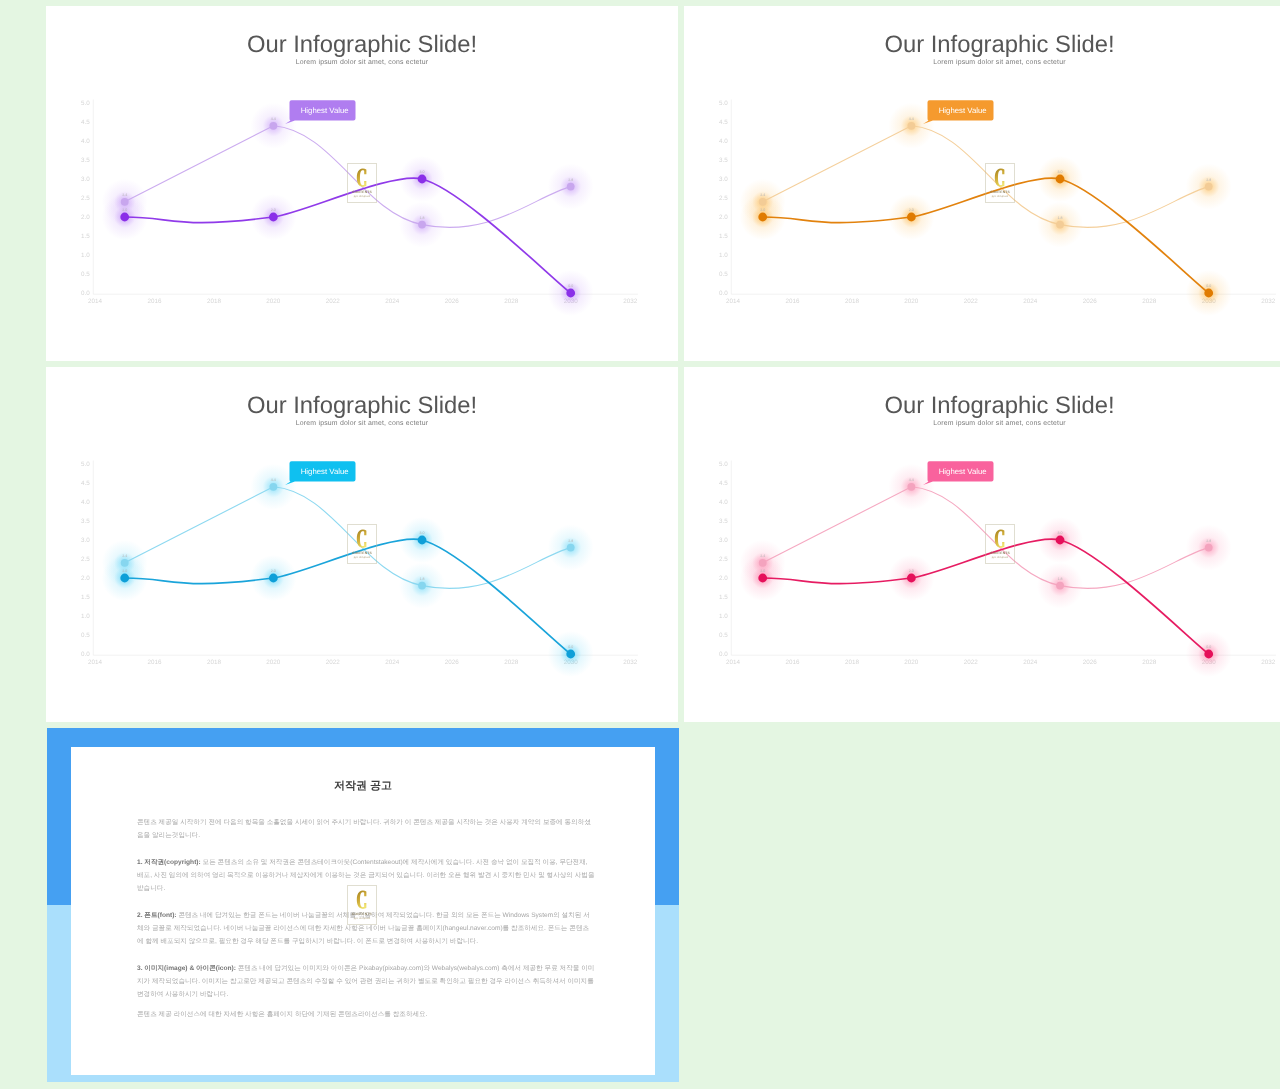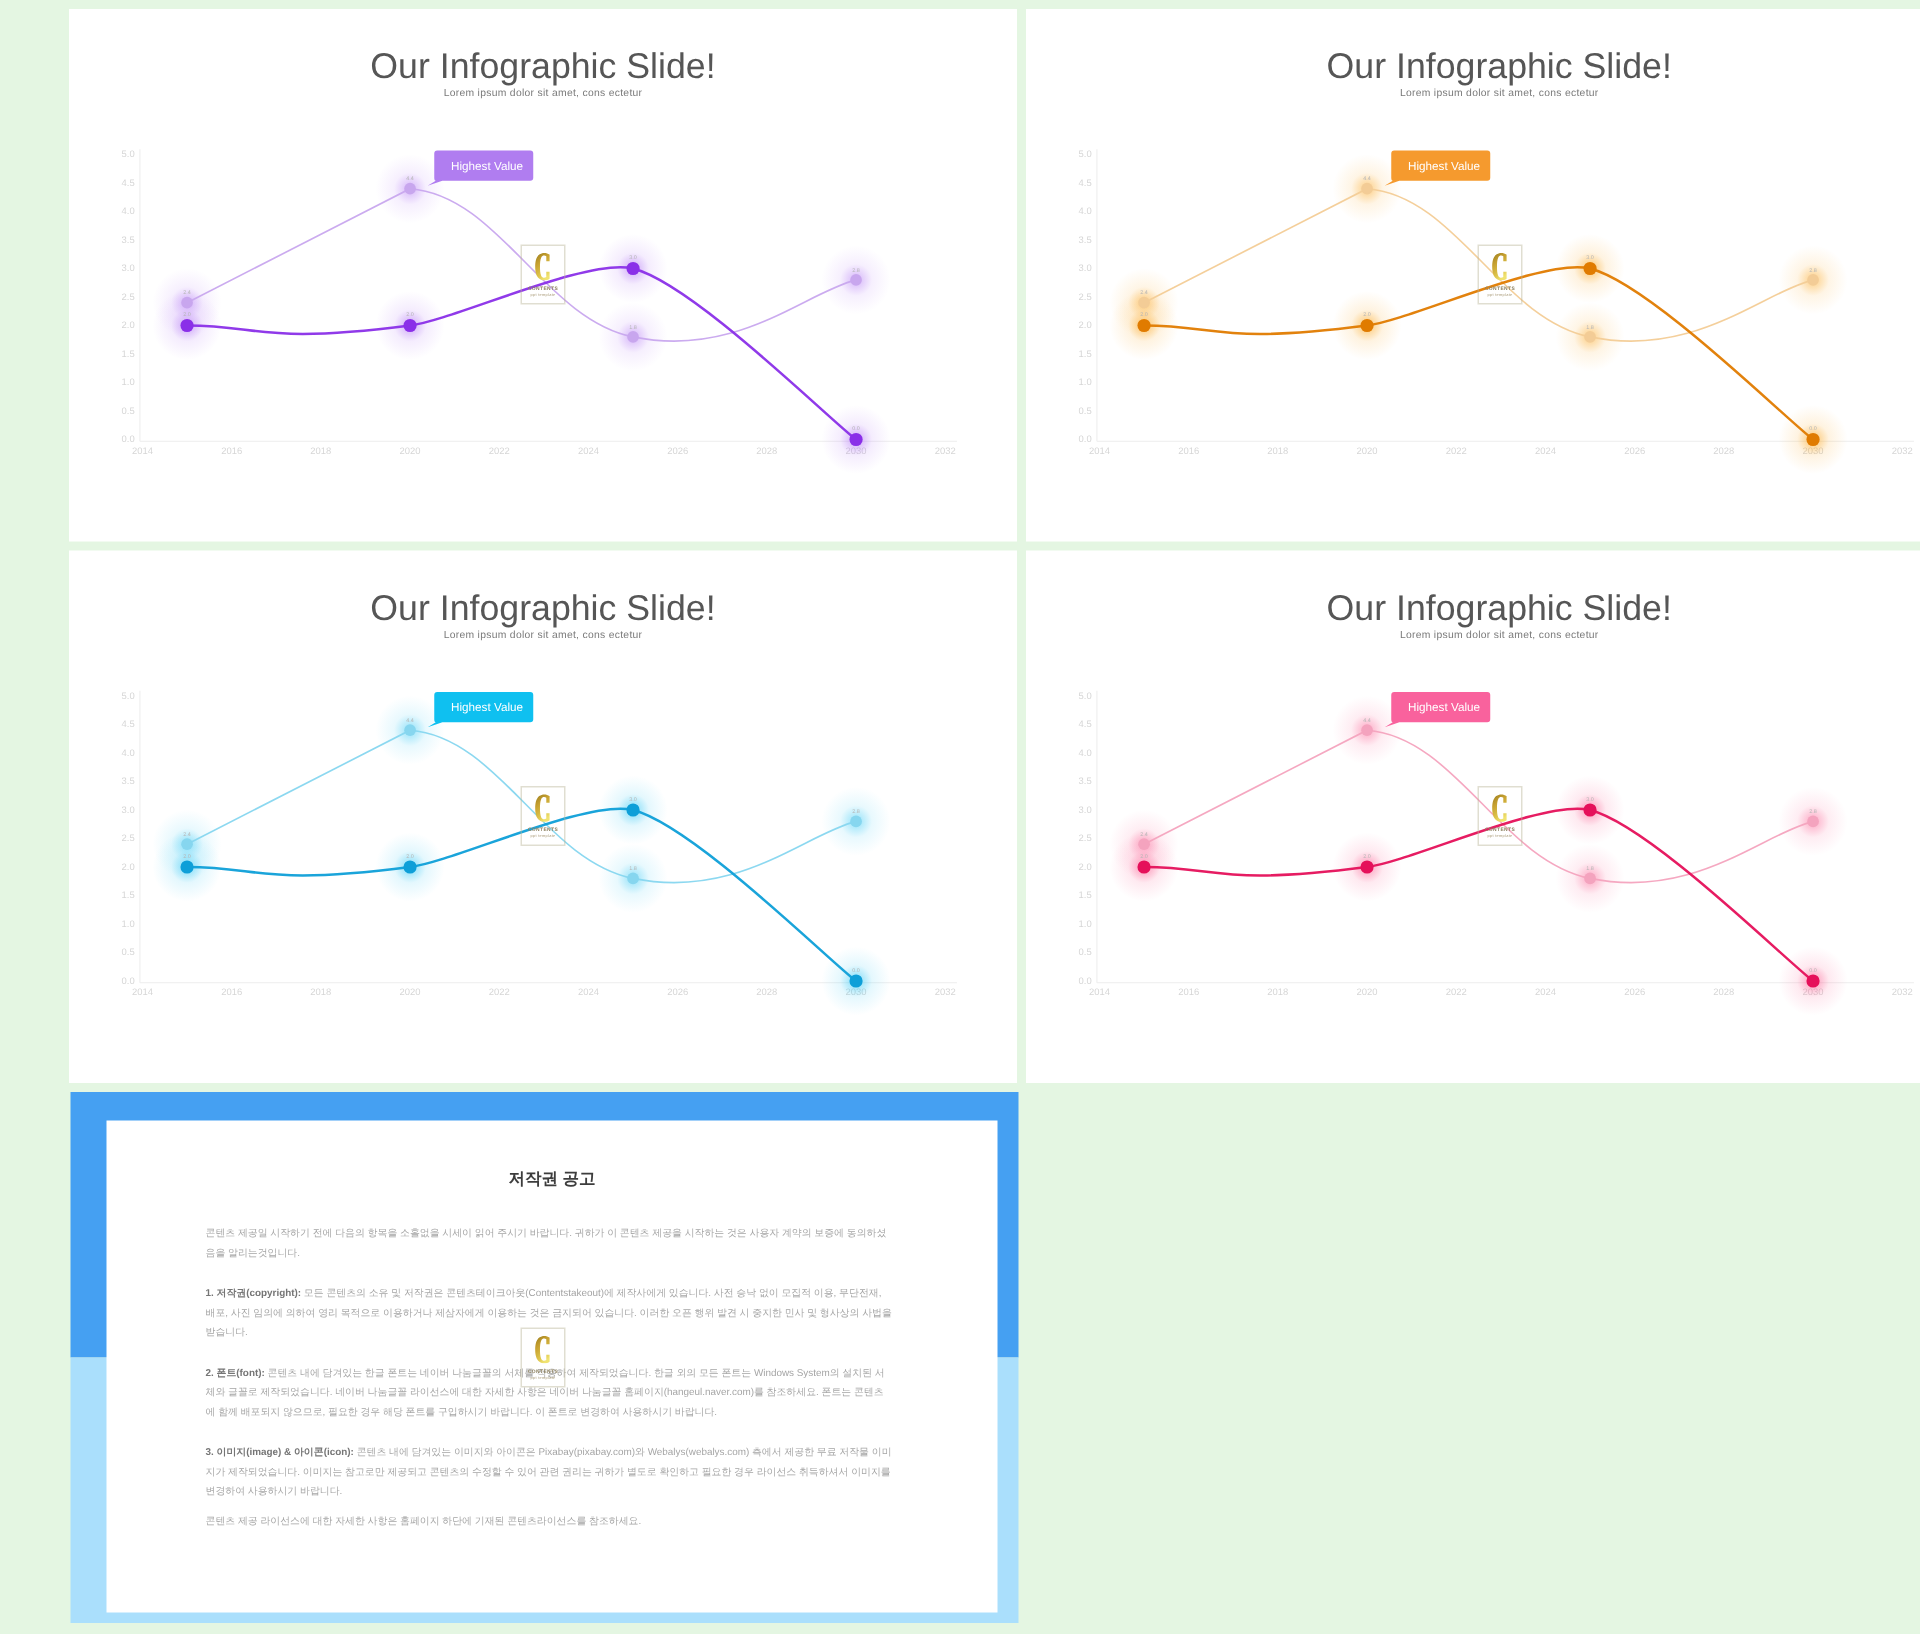--- a/index.html
+++ b/index.html
@@ -12,21 +12,21 @@
 .s2{left:643px;top:6px;width:631px;height:355px;}
 .s3{left:5px;top:367px;width:632px;height:355px;}
 .s4{left:643px;top:367px;width:631px;height:355px;}
 .stitle{position:absolute;left:0;right:0;top:26px;text-align:center;font-size:23.8px;line-height:26px;color:#565656;font-weight:400;}
 .ssub{position:absolute;left:0;right:0;top:53px;text-align:center;font-size:6.9px;line-height:8px;color:#7a7a7a;letter-spacing:.2px;}
 .chartsvg{position:absolute;left:0;top:0;}
 
 #cpanel{position:absolute;left:6px;top:728px;width:632px;height:354px;}
 #cframe-top{position:absolute;left:0;top:0;width:632px;height:177px;background:#45a0f2;}
 #cframe-bot{position:absolute;left:0;top:177px;width:632px;height:177px;background:#aadffc;}
-#cwhite{position:absolute;left:24px;top:19px;width:584px;height:328px;background:#fff;padding-left:10px;}
+#cwhite{position:absolute;left:24px;top:19px;width:584px;height:328px;background:#fff;}
 .ctitle{position:absolute;left:0;right:0;top:33px;text-align:center;font-size:11px;line-height:13px;font-weight:700;color:#3d3d3d;}
 .csub{position:absolute;left:0;right:0;top:49px;text-align:center;font-size:8px;line-height:10px;color:#606060;}
 #cbody{position:absolute;left:66px;top:70px;width:458px;font-size:6.6px;line-height:12.95px;color:#a5a5a5;letter-spacing:0px;}
 #cbody p{margin:0 0 14px 0;}
 #cbody p[data-name="copyright-outro"]{margin-top:-6px;}
 #cbody b{color:#757575;font-weight:700;}
 
 .chartsvg text.tk{font-family:"Liberation Sans",sans-serif;font-size:6.3px;fill:#d6d6d6;}
 .chartsvg text.dl{font-family:"Liberation Sans",sans-serif;font-size:3.6px;}
 .chartsvg text.bl{font-family:"Liberation Sans",sans-serif;font-size:7.8px;fill:#fff;}

